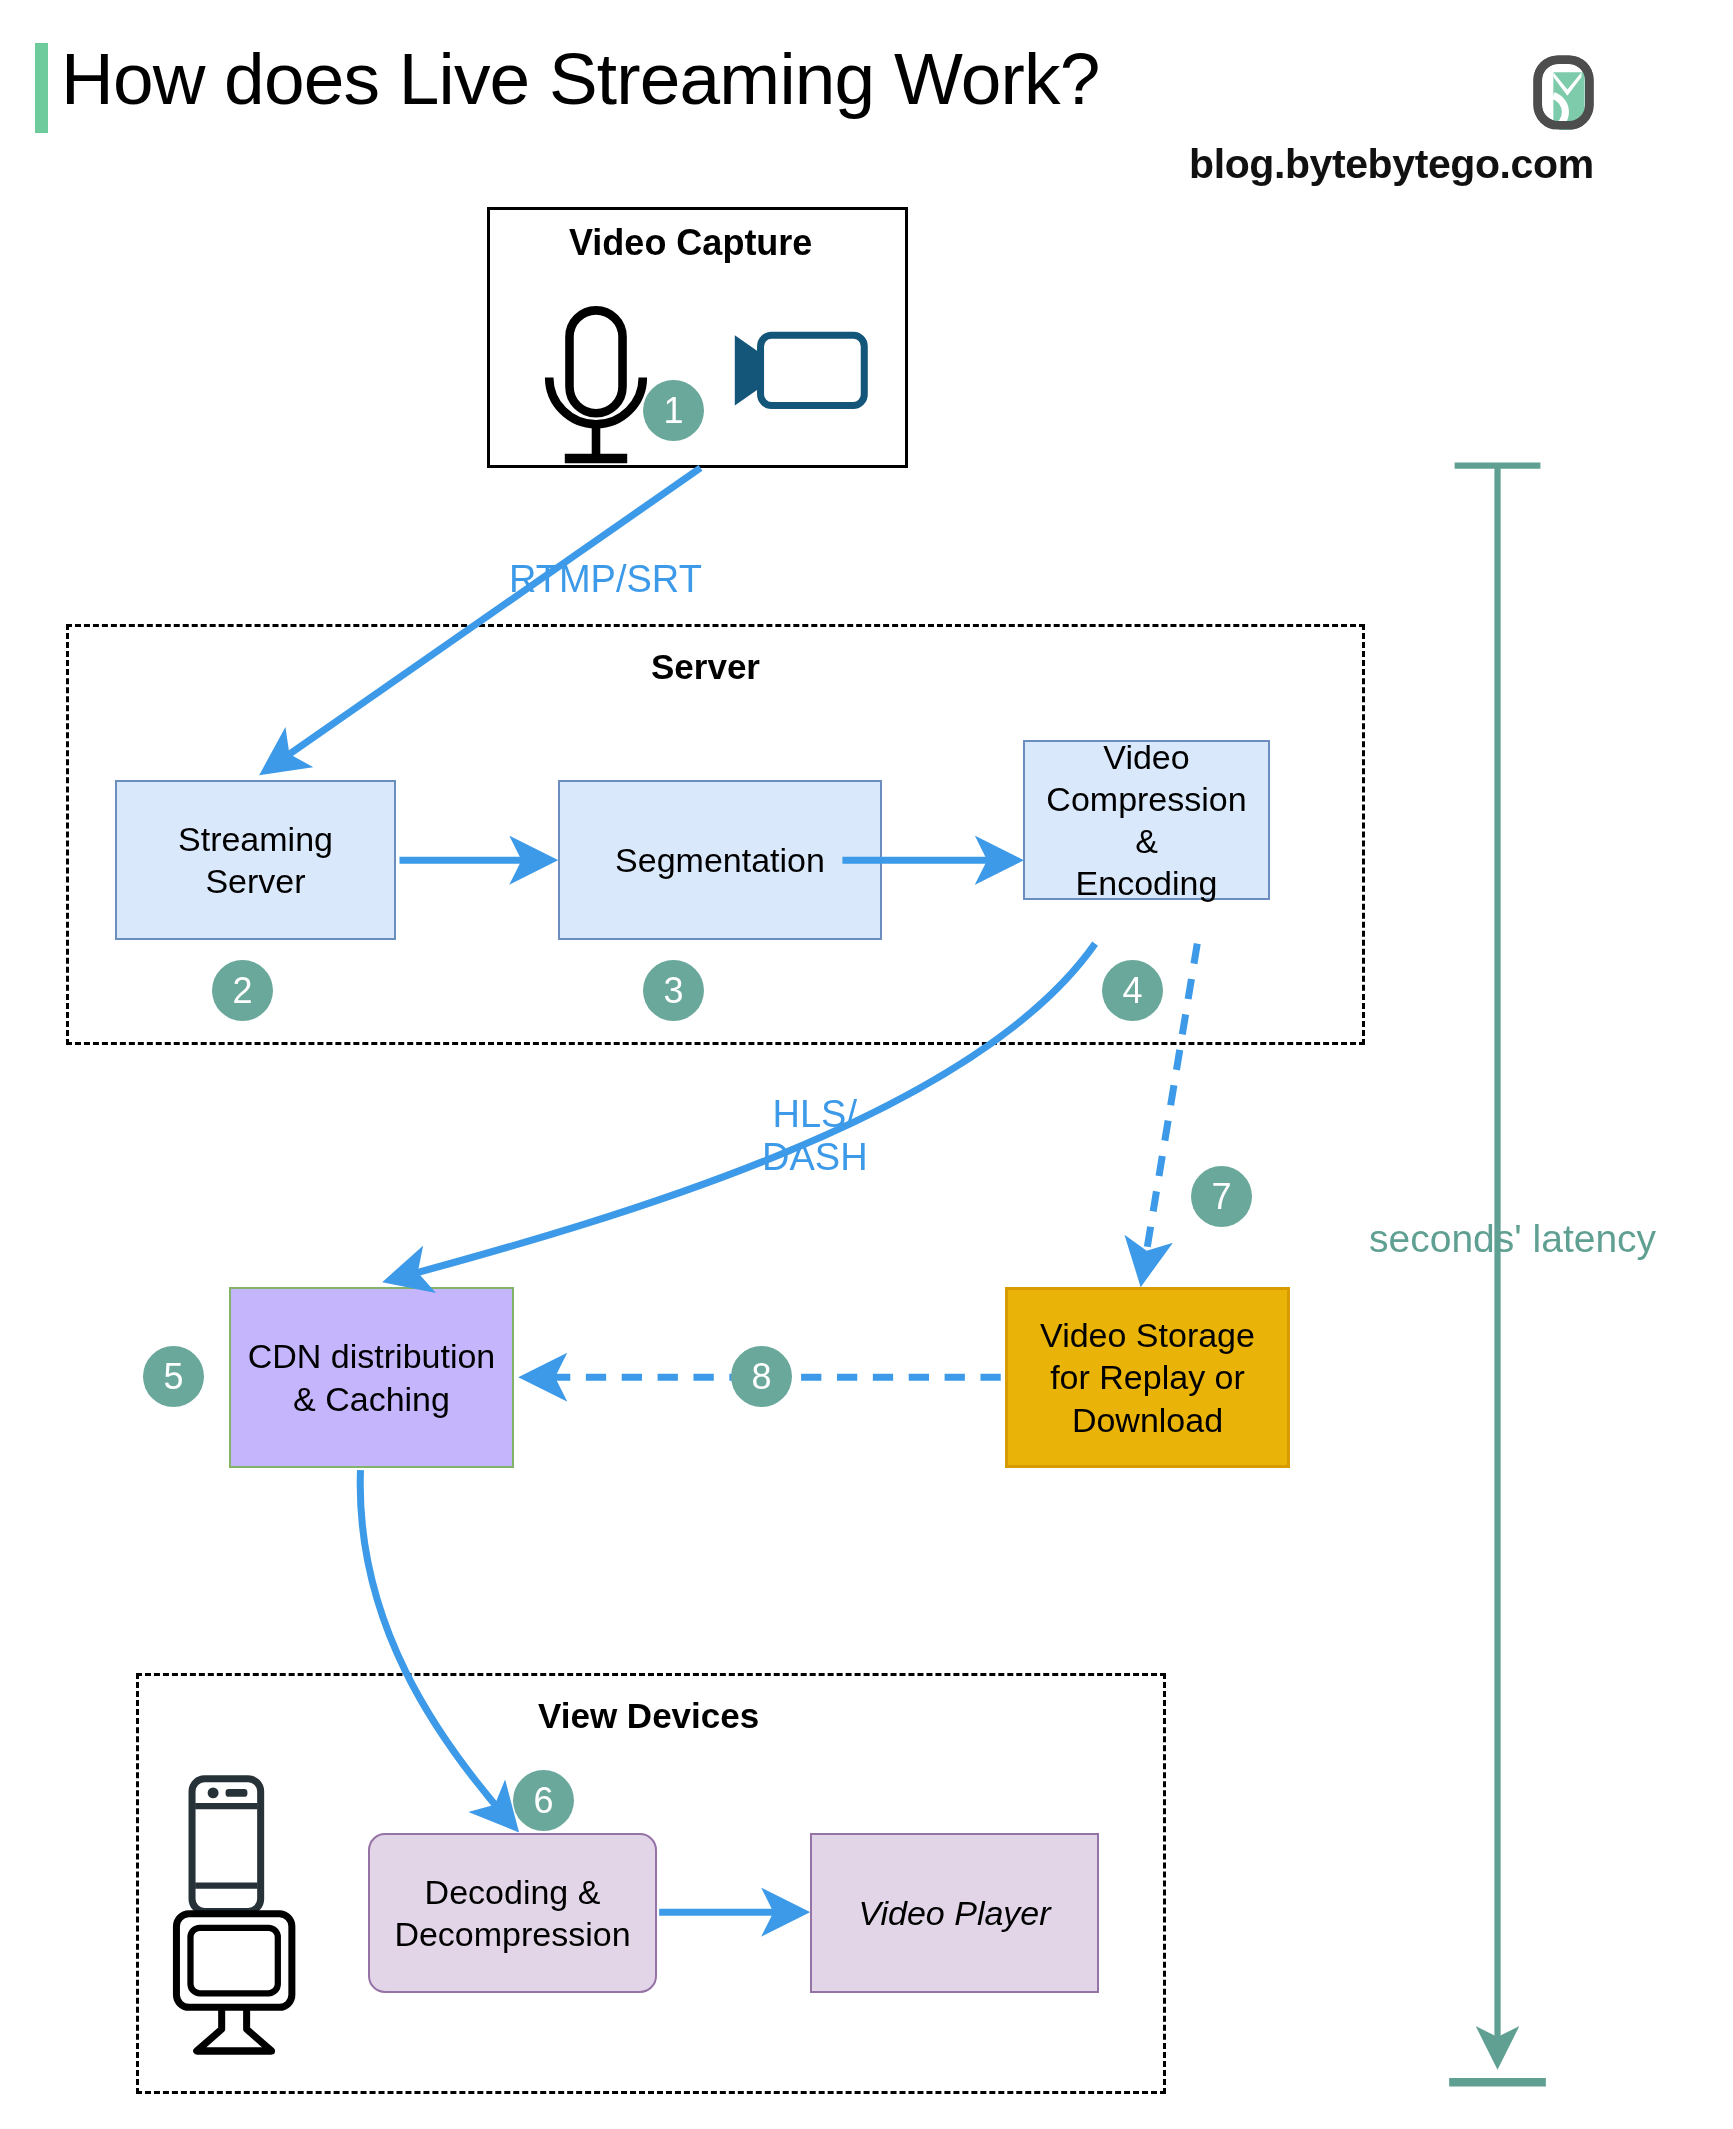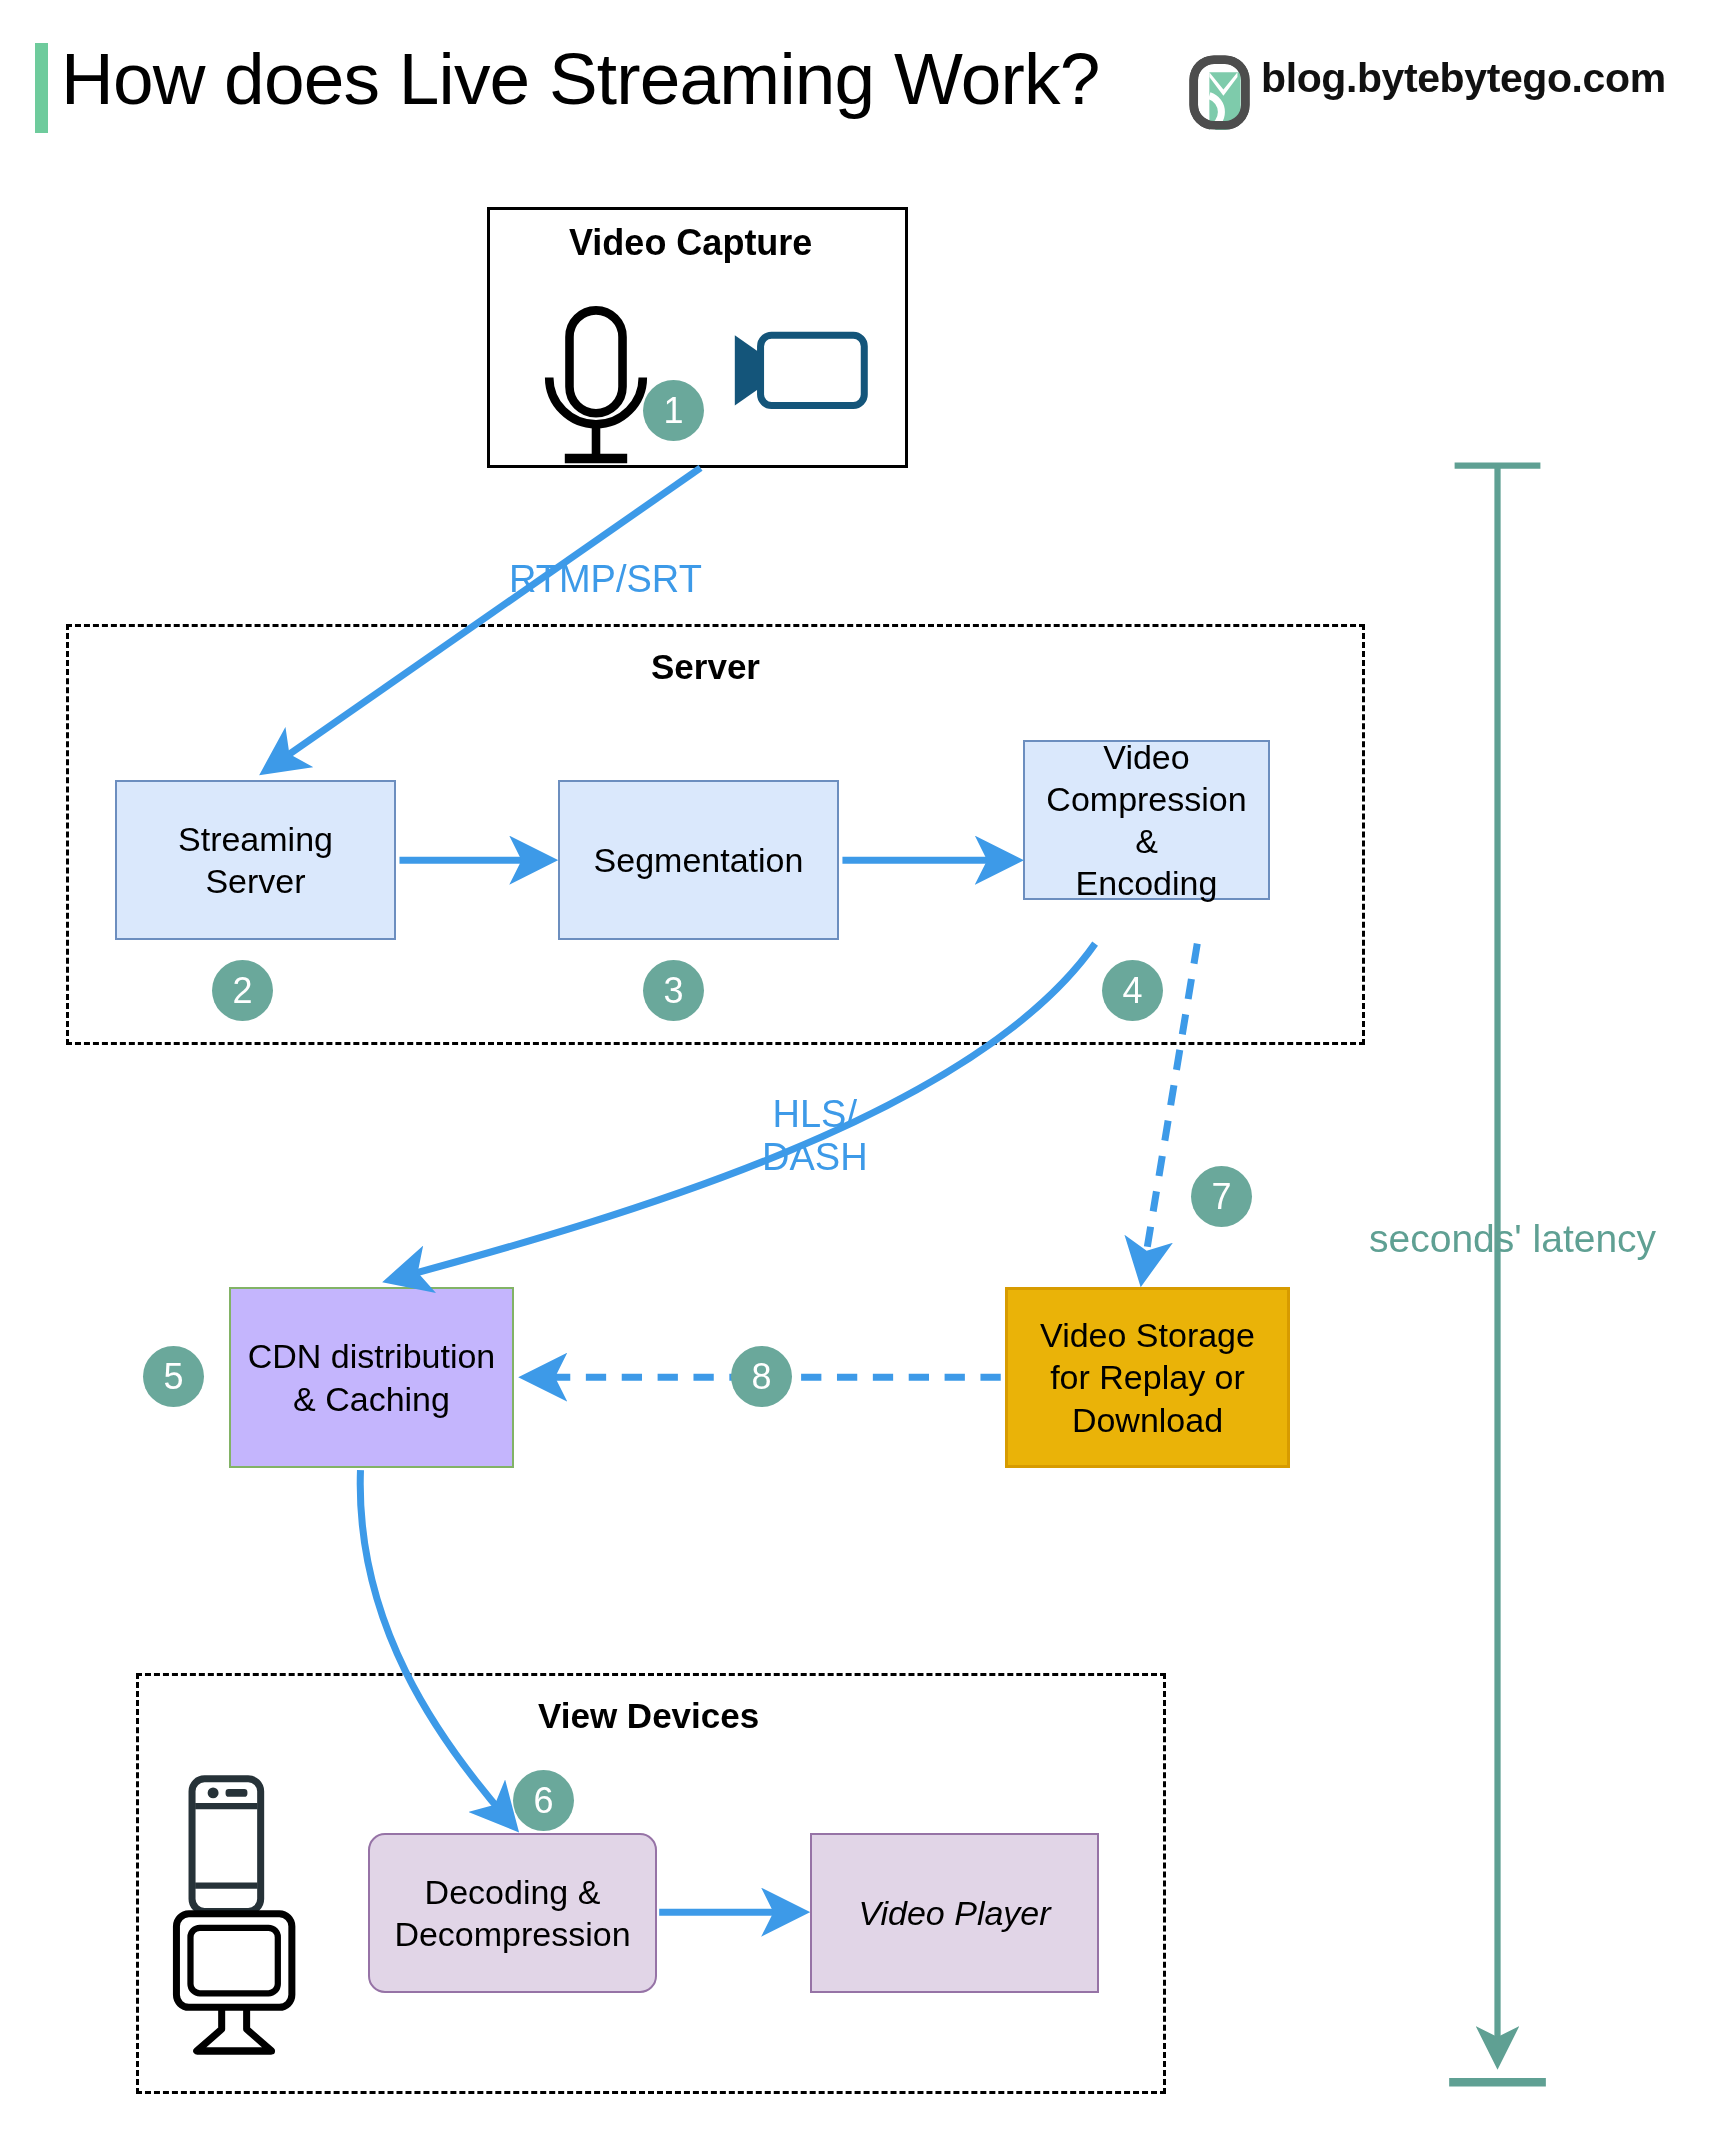--- a/index.html
+++ b/index.html
@@ -35,22 +35,23 @@
     font-weight: 400;
     color: #000000;
     white-space: nowrap;
     letter-spacing: -0.8px;
   }
   #brand {
     position: absolute;
     left: 1189px;
     top: 55px;
     display: flex;
-    align-items: flex-start;
+    align-items: flex-end;
     gap: 11px;
+    flex-direction: column;
   }
   #brand-text {
     font-size: 41px;
     font-weight: 700;
     color: #111111;
     white-space: nowrap;
     letter-spacing: -0.4px;
   }
 
   
@@ -173,21 +174,21 @@
 
   <div class="container-box" style="left:66px; top:624px; width:1299px; height:421px;"></div>
   <div class="container-title" style="left:651px; top:647px;">Server</div>
 
   <div class="container-box" style="left:136px; top:1673px; width:1030px; height:421px;"></div>
   <div class="container-title" style="left:538px; top:1696px;">View Devices</div>
 
   <div class="node blue-node" style="left:115px; top:780px; width:281px; height:160px;">Streaming
 Server</div>
 
-  <div class="node blue-node" style="left:558px; top:780px; width:281px; height:160px;">Segmentation</div>
+  <div class="node blue-node" style="left:558px; top:780px; width:324px; height:160px;">Segmentation</div>
 
   <div class="node blue-node" style="left:1023px; top:740px; width:247px; height:160px;">Video
 Compression &amp;
 Encoding</div>
 
   <div class="node green-node" style="left:229px; top:1287px; width:285px; height:181px;">CDN distribution
 &amp; Caching</div>
 
   <div class="node orange-node" style="left:1005px; top:1287px; width:285px; height:181px;">Video Storage
 for Replay or

